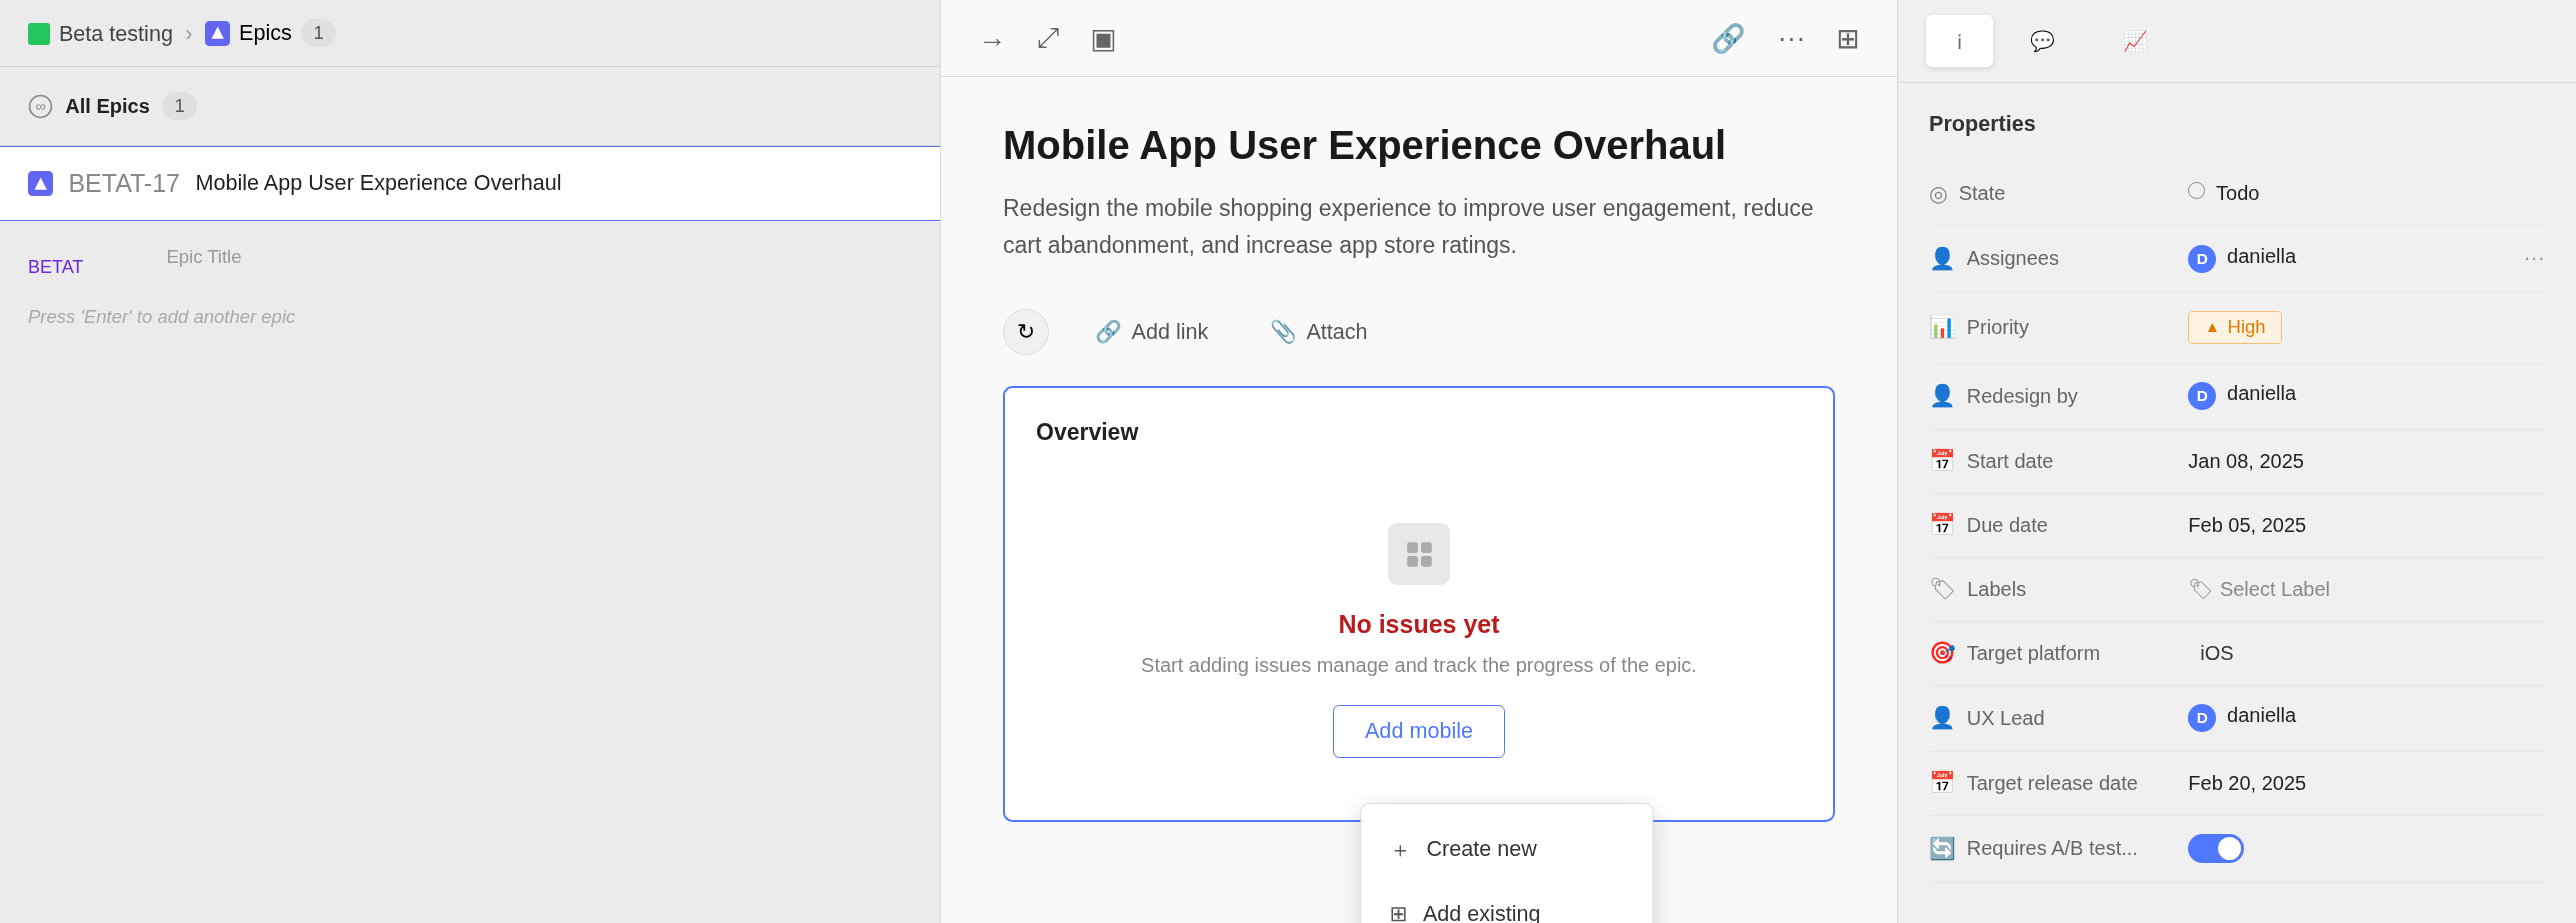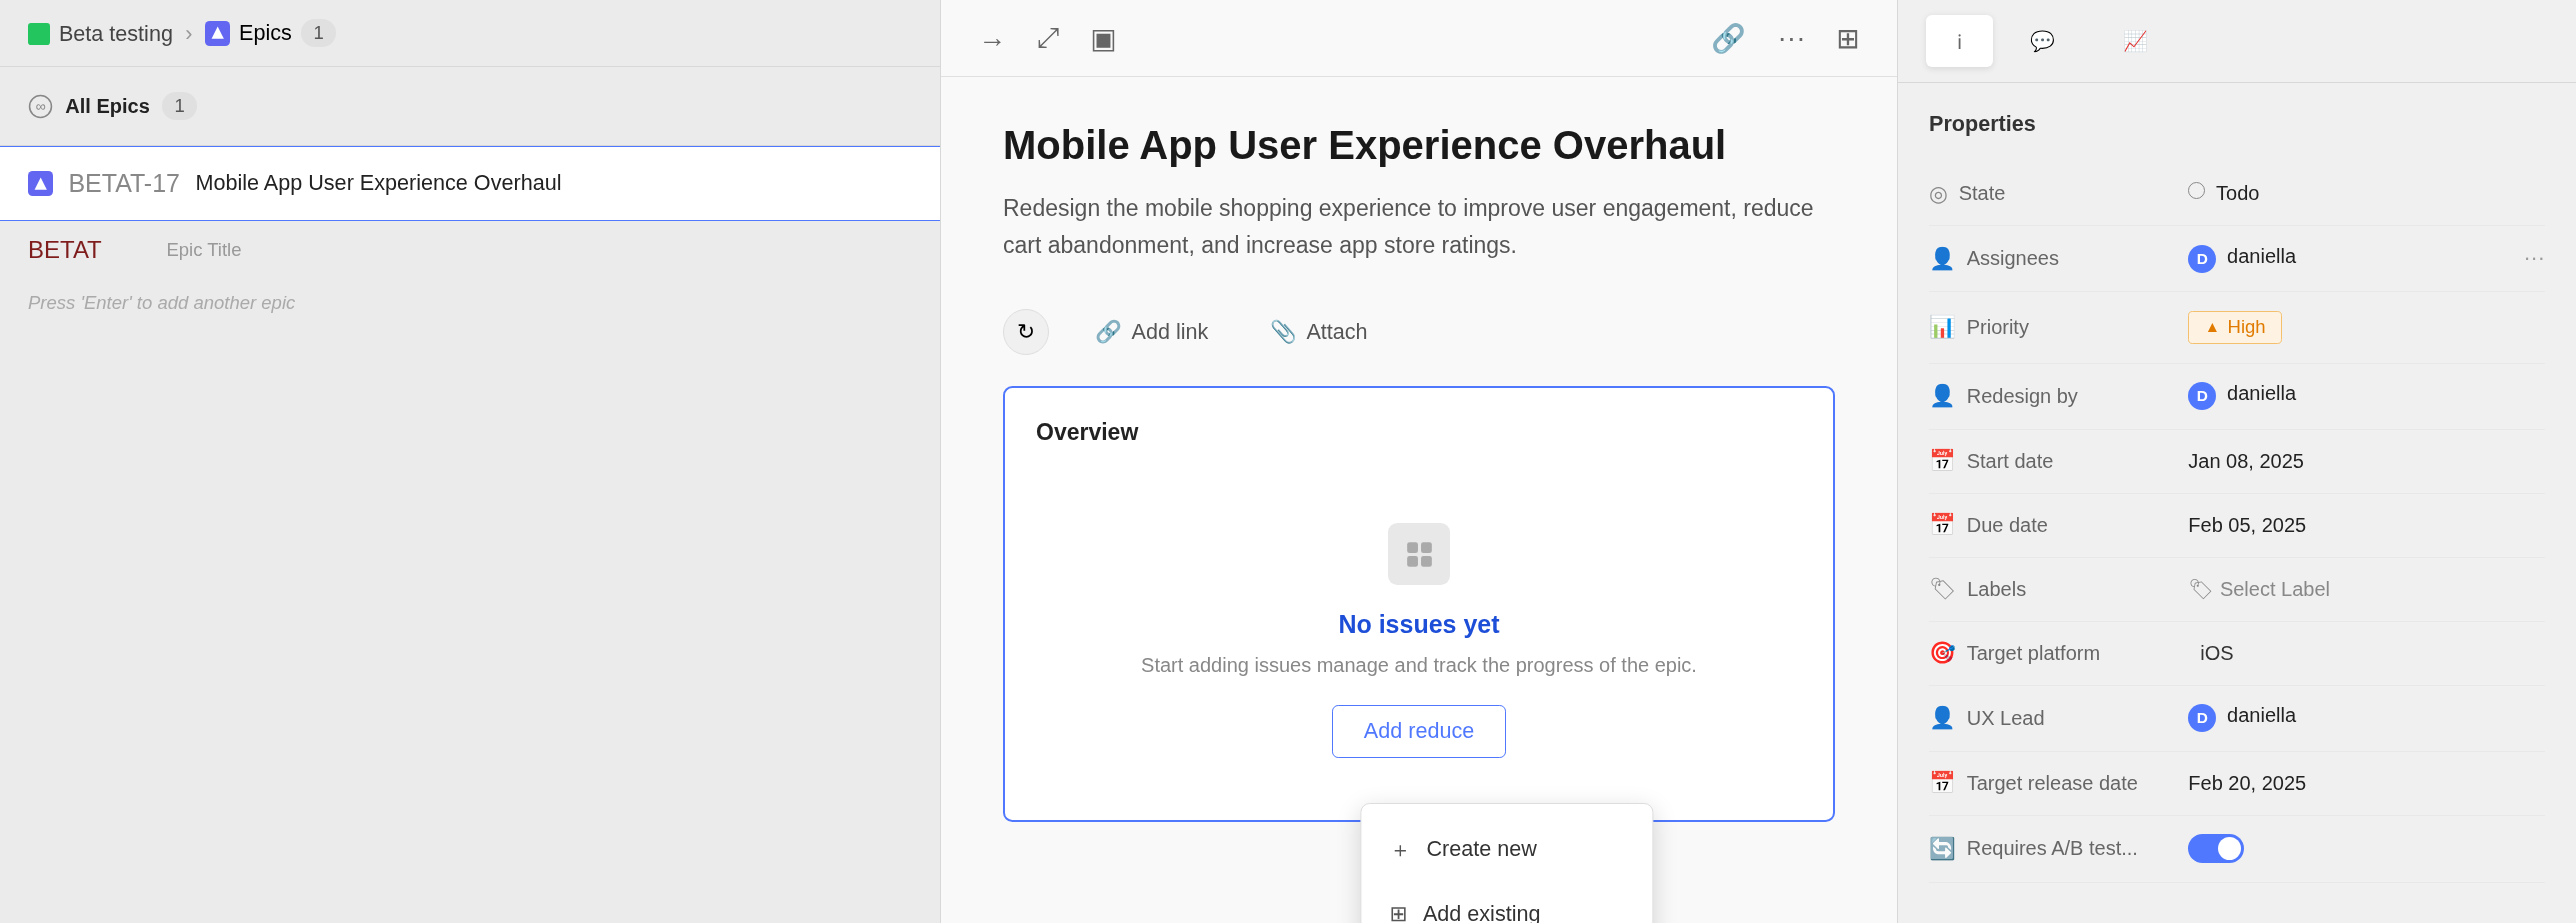--- a/index.html
+++ b/index.html
@@ -123,23 +123,24 @@
     }
 
     .empty-row {
       display: flex;
       align-items: center;
       padding: 15.4px 28px;
       gap: 15.4px;
     }
 
     .col-betat {
-      font-size: 24px;
-      color: #7f1d1d;
+      font-size: 18px;
+      color: #6d28d9;
       width: 123px;
+      margin-top: 21px;
     }
 
     .col-epic-title {
       font-size: 18.5px;
       color: #999;
     }
 
     .press-enter-hint {
       padding: 12.3px 28px;
       font-size: 18.5px;
@@ -270,21 +271,21 @@
       border-radius: 9.3px;
       display: flex;
       align-items: center;
       justify-content: center;
       margin-bottom: 9.3px;
     }
 
     .no-issues-title {
       font-size: 25px;
       font-weight: 600;
-      color: #1d4ed8;
+      color: #b91c1c;
     }
 
     .no-issues-sub {
       font-size: 20px;
       color: #888;
       text-align: center;
     }
 
     .add-issues-btn {
       background: #fff;
@@ -570,21 +571,21 @@
         <div class="issues-icon">
           <svg width="37" height="37" viewBox="0 0 48 48" fill="none">
             <rect x="8" y="8" width="14" height="14" rx="3" fill="#aaa"></rect>
             <rect x="26" y="8" width="14" height="14" rx="3" fill="#aaa"></rect>
             <rect x="8" y="26" width="14" height="14" rx="3" fill="#aaa"></rect>
             <rect x="26" y="26" width="14" height="14" rx="3" fill="#aaa"></rect>
           </svg>
         </div>
         <div class="no-issues-title">No issues yet</div>
         <div class="no-issues-sub">Start adding issues manage and track the progress of the epic.</div>
-        <button class="add-issues-btn">Add reduce</button>
+        <button class="add-issues-btn">Add mobile</button>
       </div>
 
       <div class="dropdown-popup">
         <div class="dropdown-item">
           <span style="font-size:21.6px;color:#555;">＋</span>
           <span>Create new</span>
         </div>
         <div class="dropdown-item">
           <span style="font-size:21.6px;color:#555;">⊞</span>
           <span>Add existing</span>

